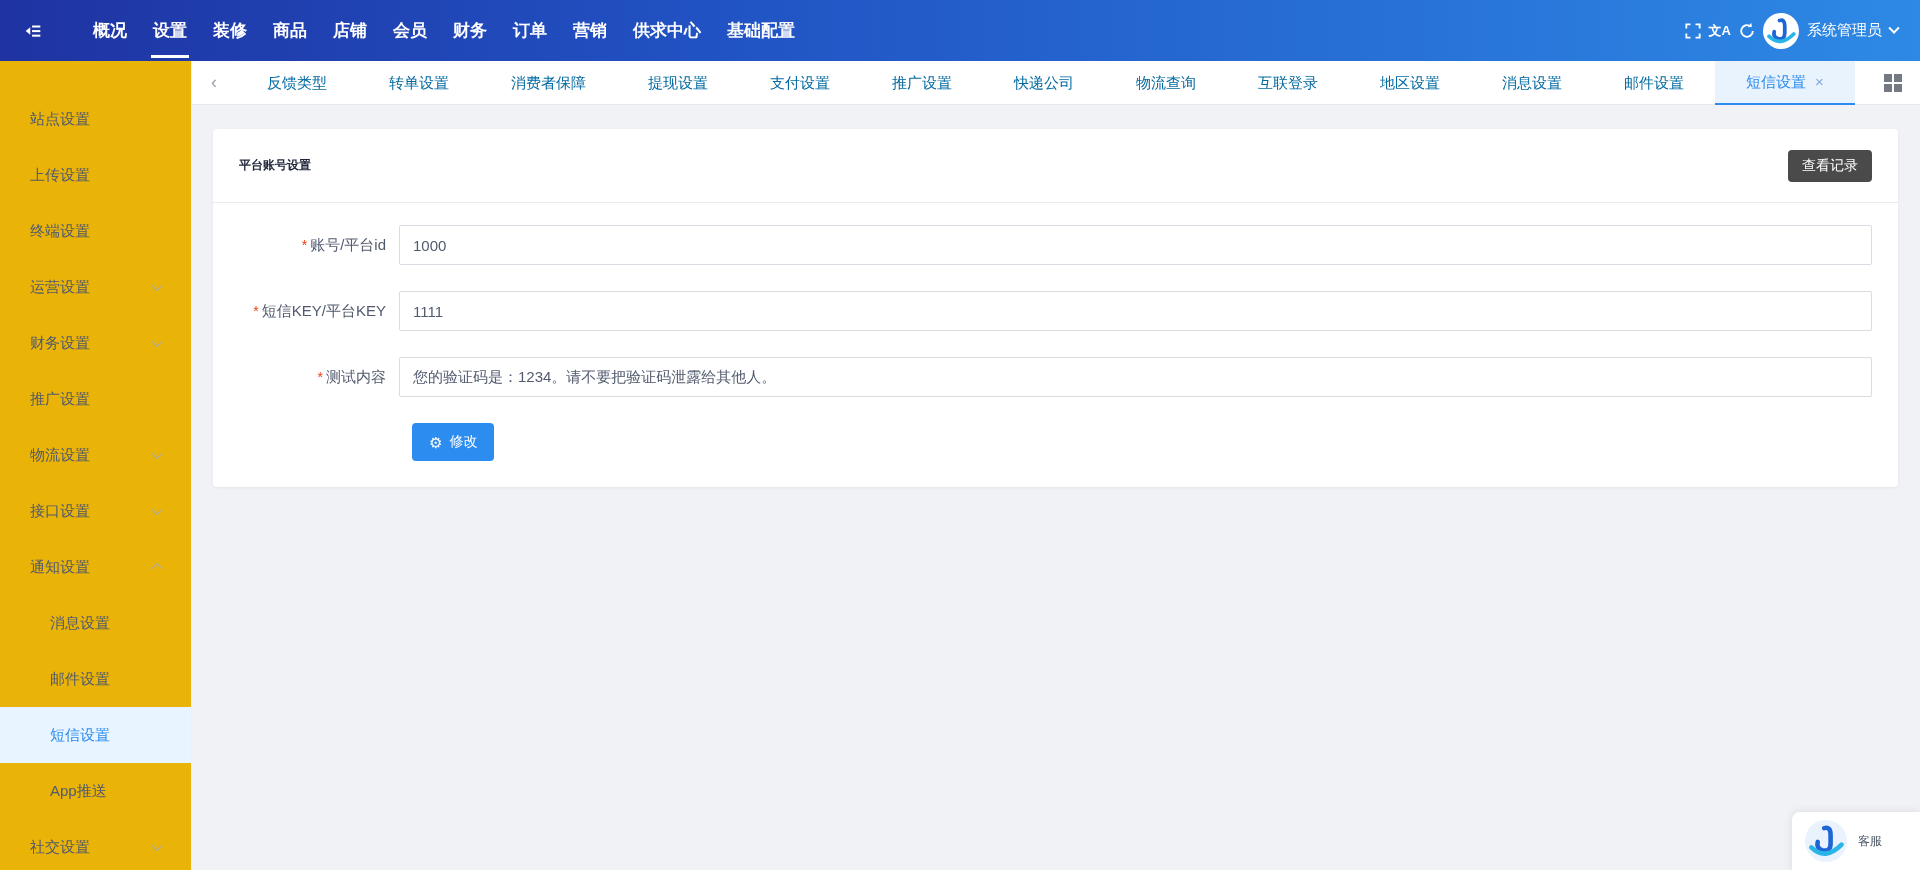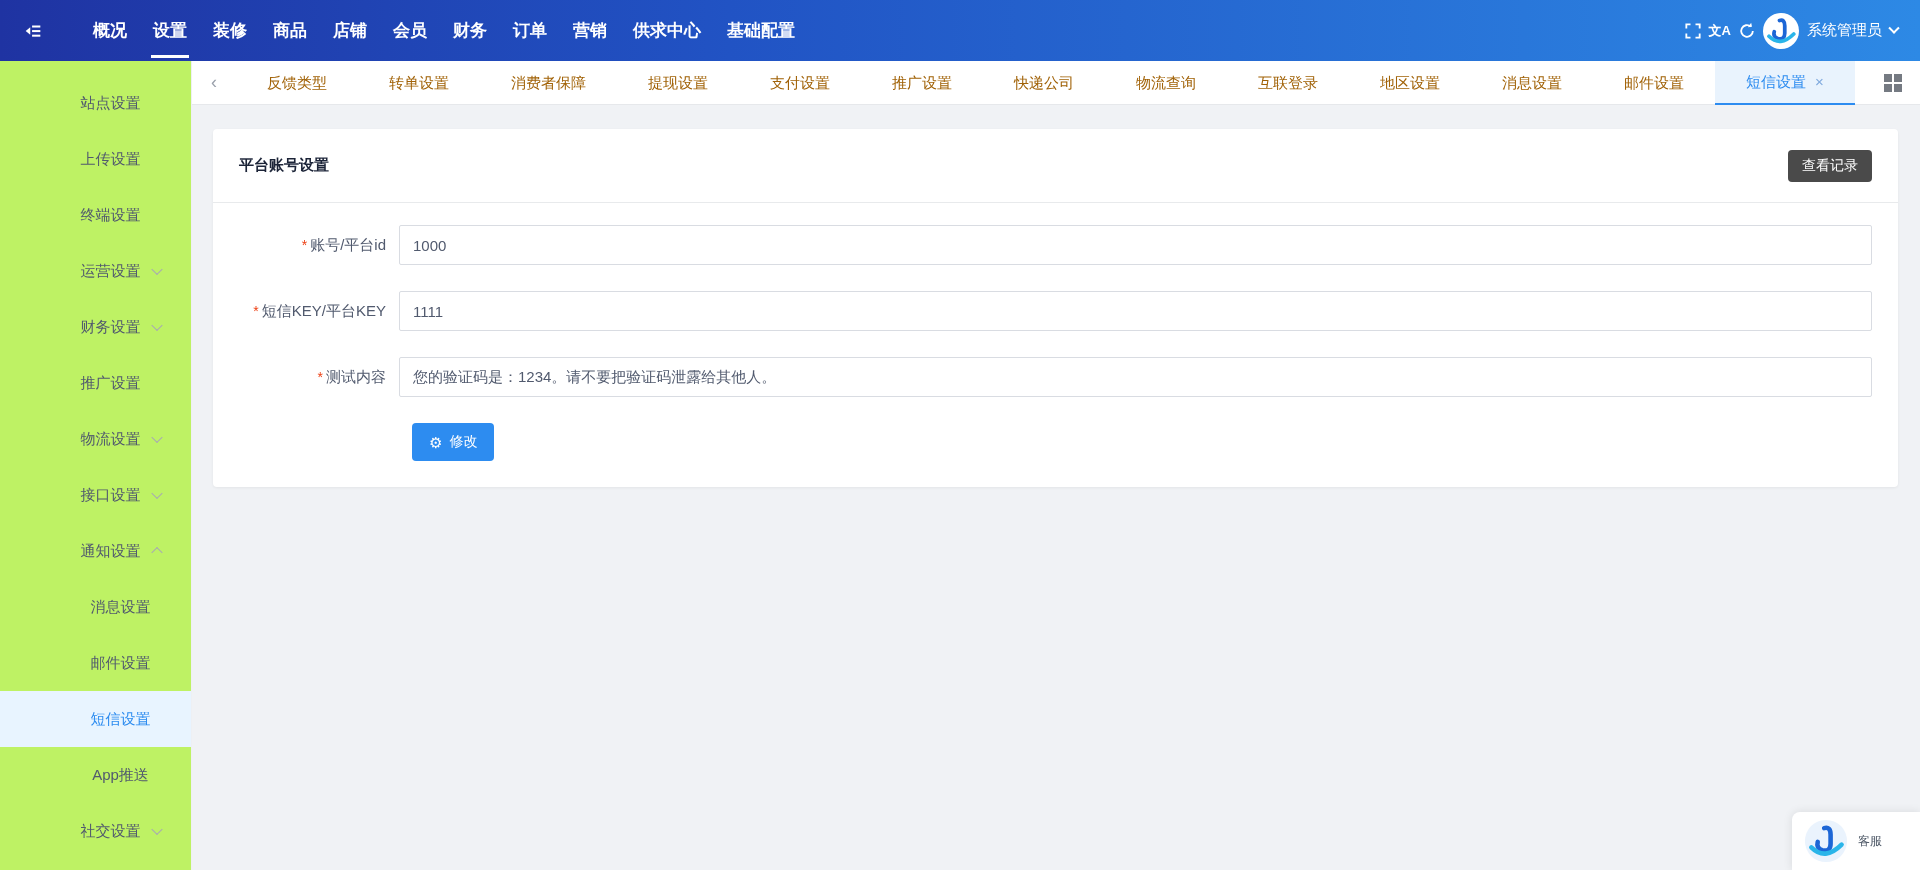--- a/index.html
+++ b/index.html
@@ -23,28 +23,28 @@
   .tb-icon { width:20px; height:20px; cursor:pointer; display:flex; align-items:center; justify-content:center; }
   .translate-txt { font-size:13px; font-weight:bold; white-space:nowrap; cursor:pointer; }
   .avatar { width:36px; height:36px; border-radius:50%; background:#fff; overflow:hidden; cursor:pointer; flex:none;}
   .userbox { display:flex; align-items:center; gap:8px; cursor:pointer; }
   .username { font-size:15px; }
   .chev-dn-white { width:8px; height:8px; border-right:2px solid #fff; border-bottom:2px solid #fff;
     transform:rotate(45deg) translate(-2px,-2px); }
 
   
   .layout { display:flex; height:809px; }
-  .sidebar { width:192px; flex:none; background:#bef264; border-right:1px solid #eef0f3; padding-top:14px;text-align:center; }
+  .sidebar { width:192px; flex:none; background:#eab308; border-right:1px solid #eef0f3; padding-top:30px; }
   .mainarea { flex:1; display:flex; flex-direction:column; min-width:0; }
 
   
   .tabbar { height:44px; background:#fff; display:flex; align-items:center;
     border-bottom:1px solid #e6e8eb; flex:none; }
   .tab-back { width:44px; text-align:center; font-size:18px; color:#9aa0ab; cursor:pointer; flex:none;}
-  .tab { height:44px; line-height:44px; padding:0 31px; font-size:15px; color:#a16207;
+  .tab { height:44px; line-height:44px; padding:0 31px; font-size:15px; color:#0369a1;
     cursor:pointer; white-space:nowrap; }
   .tab.active { background:#e9f3fd; color:#2d8cf0; border-bottom:2px solid #2d8cf0;
     line-height:42px; display:flex; align-items:center; gap:9px; }
   .tab-close { font-size:15px; color:#7fa9dd; cursor:pointer; }
   .tab-grid { margin-left:auto; margin-right:18px; width:18px; height:18px; display:grid;
     grid-template-columns:8px 8px; grid-template-rows:8px 8px; gap:2px; cursor:pointer; flex:none;}
   .tab-grid span { background:#757a82; }
 
   
   .side-item { height:56px; line-height:56px; padding-left:30px; font-size:15px; color:#515a6e;
@@ -55,21 +55,21 @@
     border-right:1.5px solid #a8abb2; border-bottom:1.5px solid #a8abb2; }
   .chev.down { transform:translateY(-70%) rotate(45deg); }
   .chev.up { transform:translateY(-30%) rotate(-135deg); }
 
   
   .content { flex:1; overflow:hidden; }
   .card { margin:24px 22px 0 21px; background:#fff; border-radius:4px;
     box-shadow:0 1px 3px rgba(0,0,0,.06); }
   .card-head { height:74px; display:flex; align-items:center; padding:0 26px;
     border-bottom:1px solid #e8eaec; }
-  .card-title { font-size:15px; font-weight:bold; color:#1c2438; }
+  .card-title { font-size:12px; font-weight:bold; color:#1c2438; }
   .btn-dark { margin-left:auto; background:#4a4a4a; color:#fff; font-size:14px; height:32px;
     padding:0 14px; border:none; border-radius:4px; cursor:pointer; font-family:inherit; }
   .card-body { padding:22px 26px 26px 0; }
   .form-row { display:flex; align-items:center; margin-bottom:26px; }
   .form-label { width:186px; text-align:right; padding-right:13px; font-size:15px; color:#515a6e;
     flex:none; white-space:nowrap; }
   .req { color:#ed4014; margin-right:3px; font-size:14px; }
   .input-wrap { flex:1; display:flex; height:40px; border:1px solid #d9dce2; border-radius:2px;
     overflow:hidden; background:#fff; }
   .input-wrap input { flex:1; border:none; outline:none; padding:0 13px; font-size:15px;

